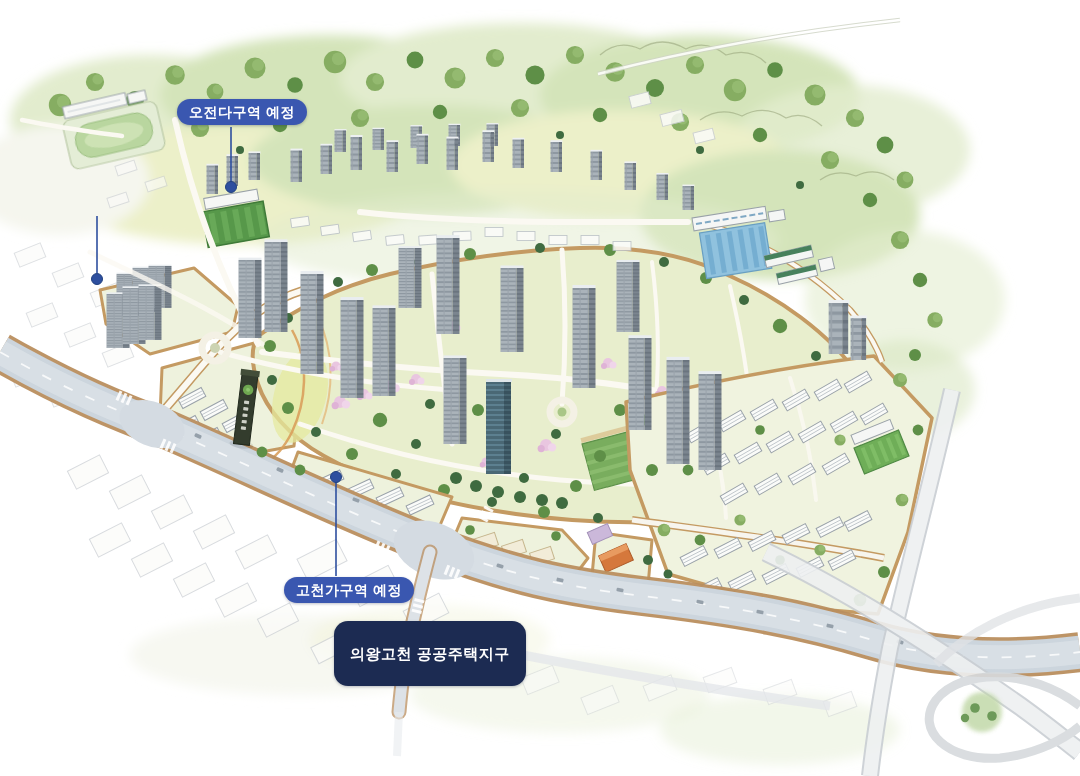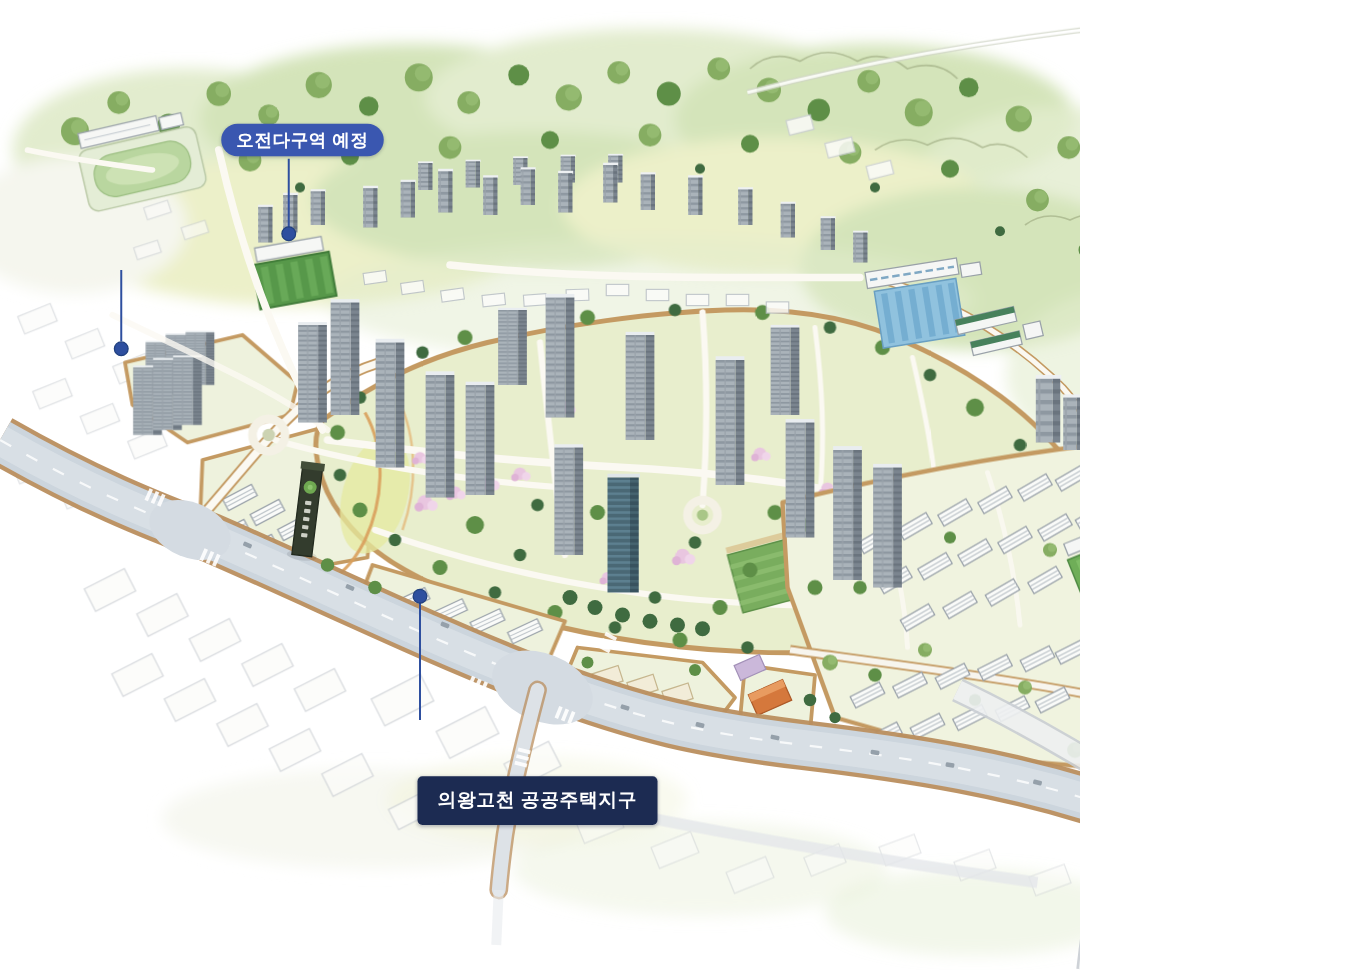--- a/index.html
+++ b/index.html
@@ -1,23 +1,23 @@
 <!DOCTYPE html>
 <html><head>
 <meta charset="utf-8">
 <style>
   html,body{margin:0;padding:0;background:#ffffff;}
-  .stage{position:relative;width:864px;height:776px;overflow:hidden;background:#ffffff;
+  .stage{position:relative;width:1080px;height:776px;overflow:hidden;background:#ffffff;
          font-family:"Liberation Sans",sans-serif;text-align:center;}
   .stage svg{position:absolute;left:0;top:0;}
   .callout{position:absolute;color:#ffffff;font-weight:bold;font-size:14px;line-height:1;
            padding:6px 12px;border-radius:15px;white-space:nowrap;letter-spacing:.5px;
            box-shadow:0 1px 3px rgba(20,30,60,.28);}
   .callout.blue{background:#3a57b0;}
-  .callout.navy{background:#1c2b52;font-size:15px;padding:12px 16px;border-radius:4px;}
+  .callout.navy{background:#1c2b52;font-size:15px;padding:25px 16px;border-radius:14px;}
 
   
   .wash1{fill:#e2ecce}.wash2{fill:#d4e4ba}.washY{fill:#ecf0c9}.washW{fill:#f5f6ee}
   .sk rect{fill:#fbfbf8;stroke:#c9cdd2;stroke-width:1}
   .hs rect{fill:#fbfbf8;stroke:#b9bfc6;stroke-width:.9}
   .squig{stroke:#94a077;fill:none;stroke-width:1.3;opacity:.55}
   .ground{fill:#e8eecd;stroke:#c49a62;stroke-width:4;stroke-linejoin:round}
   .ground2{fill:#f0f3df;stroke:#c49a62;stroke-width:3.5;stroke-linejoin:round}
   .ground3{fill:#eef2dd;stroke:#c49a62;stroke-width:3;stroke-linejoin:round}
   .roadW{stroke:#fbf9f2;fill:none;stroke-linecap:round}
@@ -698,14 +698,15 @@
   <line class="leader" x1="231" y1="127" x2="231" y2="182"></line>
   <line class="leader" x1="97" y1="216" x2="97" y2="273"></line>
   <line class="leader" x1="336" y1="482" x2="336" y2="576"></line>
   <circle cx="231" cy="187" r="5.5" fill="#2e4f9f" stroke="#20407f" stroke-width="1"></circle>
   <circle cx="97" cy="279" r="5.5" fill="#2e4f9f" stroke="#20407f" stroke-width="1"></circle>
   <circle cx="336" cy="477" r="5.5" fill="#2e4f9f" stroke="#20407f" stroke-width="1"></circle>
 </g>
 </svg>
 
 <div class="callout blue" style="left:177px;top:99px">오전다구역 예정</div>
+<div class="callout blue" style="left:284px;top:577px">고천가구역 예정</div>
 <div class="callout navy" style="left:334px;top:621px">의왕고천 공공주택지구</div>
 </div>
 
 </body></html>

